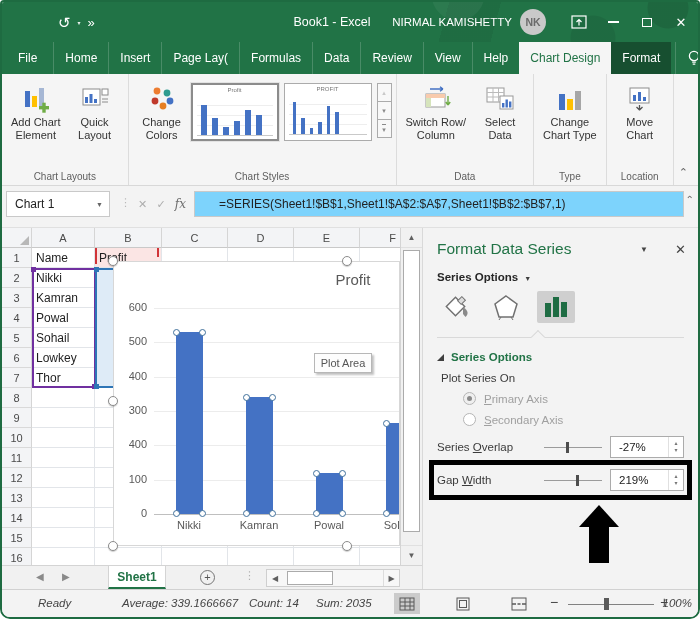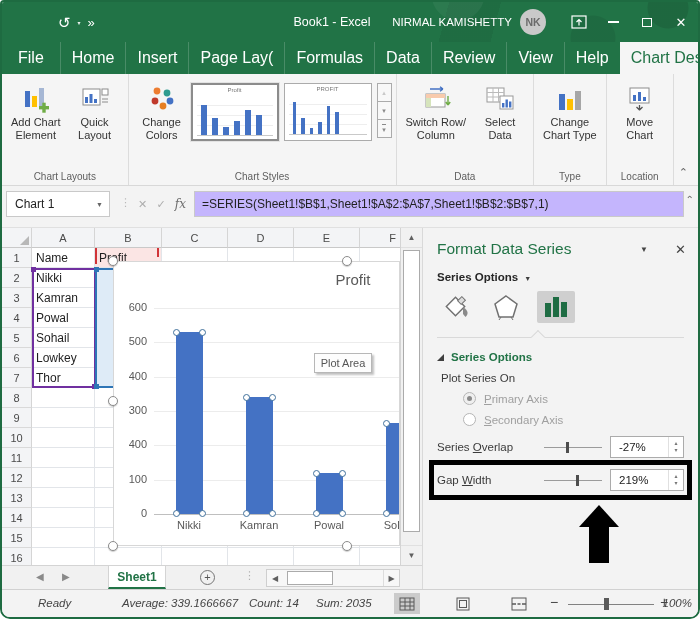--- a/index.html
+++ b/index.html
@@ -24,21 +24,21 @@
   .tb-user { font-size:11.5px; margin-right:8px; }
   .avatar { width:26px; height:26px; border-radius:50%; background:#C9C9C9; color:#6A6A6A; font-size:10.5px; font-weight:bold; display:flex; align-items:center; justify-content:center; margin-right:16px; }
   .winbtn { width:34px; height:40px; display:flex; align-items:center; justify-content:center; }
   .minglyph { width:11px; height:2px; background:#fff; }
   .maxglyph { width:10px; height:9px; border:1.3px solid #fff; }
   .closeglyph { font-size:13px; color:#fff; }
 
   
   .tabbar { height:32px; background:#217346; display:flex; align-items:stretch; color:#fff; }
   .tabs-holder { display:flex; align-items:stretch; }
-  .rtab { display:flex; align-items:center; padding:0 11px; font-size:16px; white-space:nowrap; border-left:1px solid rgba(255,255,255,.18); }
+  .rtab { display:flex; align-items:center; padding:0 11px; font-size:12px; white-space:nowrap; border-left:1px solid rgba(255,255,255,.18); }
   .rtab:first-child { border-left:none; padding:0 16px; }
   .rtab.active { background:#F5F5F5; color:#217346; border-left:none; }
   .rtab.dark { background:#174F30; border-left:none; }
   .rtab.tellme { margin-left:4px; gap:7px; }
   .bulb { display:flex; align-items:center; }
 
   
   .ribbon { height:112px; background:#F5F5F5; border-bottom:1px solid #D8D8D8; display:flex; position:relative; }
   .rgroup { position:relative; padding:4px 4px 16px 4px; border-right:1px solid #DCDCDC; }
   .rgrow { display:flex; align-items:flex-start; height:86px; }
@@ -61,21 +61,21 @@
   .collapse { position:absolute; right:10px; bottom:6px; color:#666; font-size:11px; }
 
   
   .formulabar { height:42px; background:#F3F3F3; position:relative; border-bottom:1px solid #E0E0E0; }
   .namebox { position:absolute; left:4px; top:5px; width:104px; height:26px; background:#fff; border:1px solid #C9C9C9; display:flex; align-items:center; font-size:12px; color:#222; padding-left:8px; }
   .namebox .nbcaret { margin-left:auto; margin-right:6px; font-size:7px; color:#666; }
   .fbdots { position:absolute; left:118px; top:10px; color:#B9B9B9; font-size:11px; letter-spacing:0; }
   .fxbtns { position:absolute; left:132px; top:5px; width:56px; height:26px; display:flex; align-items:center; justify-content:space-between; padding:0 4px; }
   .fxbtns .gx { color:#ADADAD; font-size:11px; }
   .fxbtns .fx { color:#6E6E6E; font-style:italic; font-family:"DejaVu Serif", serif; font-size:12px; }
-  .finput { position:absolute; left:192px; top:5px; width:490px; height:26px; background:#c4b5fd; border:1px solid #C9C9C9; font-size:12px; color:#222; display:flex; align-items:center; padding-left:7px; white-space:nowrap; overflow:hidden; }
+  .finput { position:absolute; left:192px; top:5px; width:490px; height:26px; background:#7dd3fc; border:1px solid #C9C9C9; font-size:12px; color:#222; display:flex; align-items:center; padding-left:24px; white-space:nowrap; overflow:hidden; }
   .fexpand { position:absolute; right:4px; top:8px; color:#666; font-size:10px; }
 
   
   .main { position:relative; height:361px; background:#fff; }
   .sheet { position:absolute; left:0; top:0; width:398px; height:337px; overflow:hidden; background:#fff; }
   .hrow, .grow { display:flex; }
   .hcell { height:20px; background:#F3F4F6; border-right:1px solid #D5D5D5; border-bottom:1px solid #C9C9C9; font-size:11px; color:#4A4A4A; display:flex; align-items:center; justify-content:center; flex:none; }
   .corner { position:relative; }
   .corner::after { content:''; position:absolute; right:2px; bottom:2px; border-left:9px solid transparent; border-bottom:9px solid #B8B8B8; }
   .rnum { width:30px; height:20px; background:#F3F4F6; border-right:1px solid #D5D5D5; border-bottom:1px solid #D9D9D9; font-size:11px; color:#4A4A4A; display:flex; align-items:center; justify-content:center; flex:none; }

